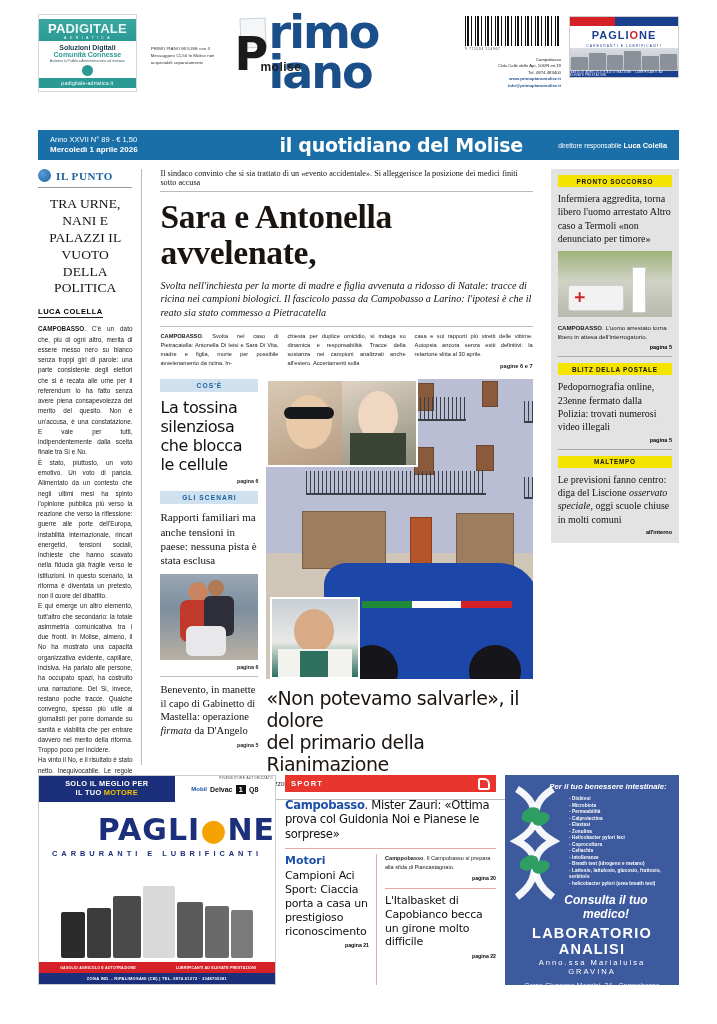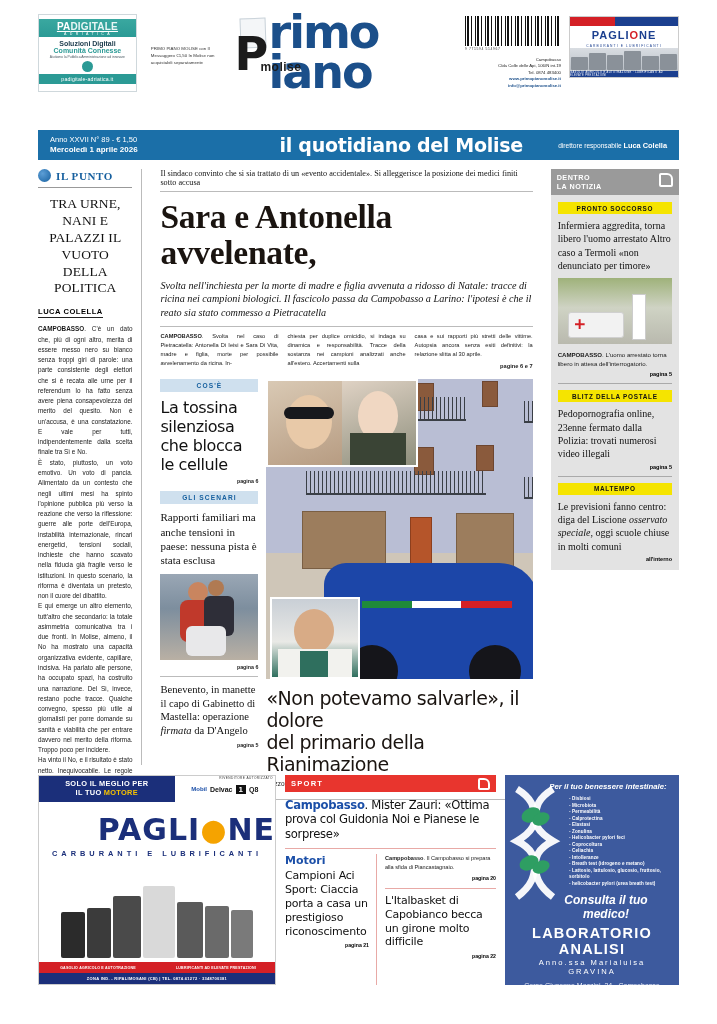--- a/index.html
+++ b/index.html
@@ -14,21 +14,21 @@
   
   .masthead { position: relative; height: 130px; padding-top: 12px; display:flex; }
   .pad-ad {
     width: 107px; height: 78px; margin-top: 2px;
     border: 1px solid #cfd8dc; background: #ffffff;
     display: flex; flex-direction: column; align-items: center; justify-content: flex-start;
     padding-top: 4px; overflow: hidden;
   }
   .pad-top { width: 97px; background: linear-gradient(180deg,#3aa8a0,#2b9a95); color:#fff;
              text-align:center; padding: 2px 0 1px; }
-  .pad-top .l1 { font-size: 10px; font-weight: 700; letter-spacing:.2px;text-decoration:underline; }
+  .pad-top .l1 { font-size: 13px; font-weight: 700; letter-spacing:.2px; }
   .pad-top .l1 b { color:#fff; }
   .pad-top .l1 i { font-style: normal; color:#e8f6f5; }
   .pad-top .l2 { font-size: 3.6px; letter-spacing: 1.2px; }
   .pad-mid { text-align:center; padding: 3px 2px 0; }
   .pad-mid .m1 { font-size: 7px; font-weight: 700; color:#1b3a4b; }
   .pad-mid .m2 { font-size: 7px; font-weight: 700; color:#2b9a95; }
   .pad-mid .m3 { font-size: 3.4px; color:#4a5a63; margin-top:1px; }
   .pad-circ { width:11px;height:11px;border-radius:50%;background:#2b9a95;margin:2px auto 0; }
   .pad-bot { margin-top:2px; width:97px; background:#2b9a95; color:#fff; font-size:5.2px;
              text-align:center; padding:2px 0; letter-spacing:.2px;}
@@ -422,27 +422,20 @@
           <div class="sub2">
             <span>Cuzzone ripercorre le ore drammatiche: «Un'evoluzione violenta e inspiegabile»</span>
             <div class="pagref-sm" style="margin-top:2px">pagina 7</div>
           </div>
         </div>
       </div>
     </div>
 
     <div class="col-right">
       <div class="dentro-box">
-        <div class="dentro-head">
-          <div class="t">
-            <div>DENTRO</div>
-            <div>LA NOTIZIA</div>
-          </div>
-          <div class="dentro-logo"></div>
-        </div>
 
         <div class="yellow-tag">PRONTO SOCCORSO</div>
         <div class="r-title">Infermiera aggredita, torna libero l'uomo arrestato Altro caso a Termoli «non denunciato per timore»</div>
         <div class="r-photo">
           <div class="r-amb"></div>
           <div class="r-sign"></div>
         </div>
         <div class="r-body"><b>CAMPOBASSO</b><span>. L'uomo arrestato torna libero in attesa dell'interrogatorio.</span></div>
         <div class="r-pg">pagina 5</div>
         <div class="r-rule"></div>

